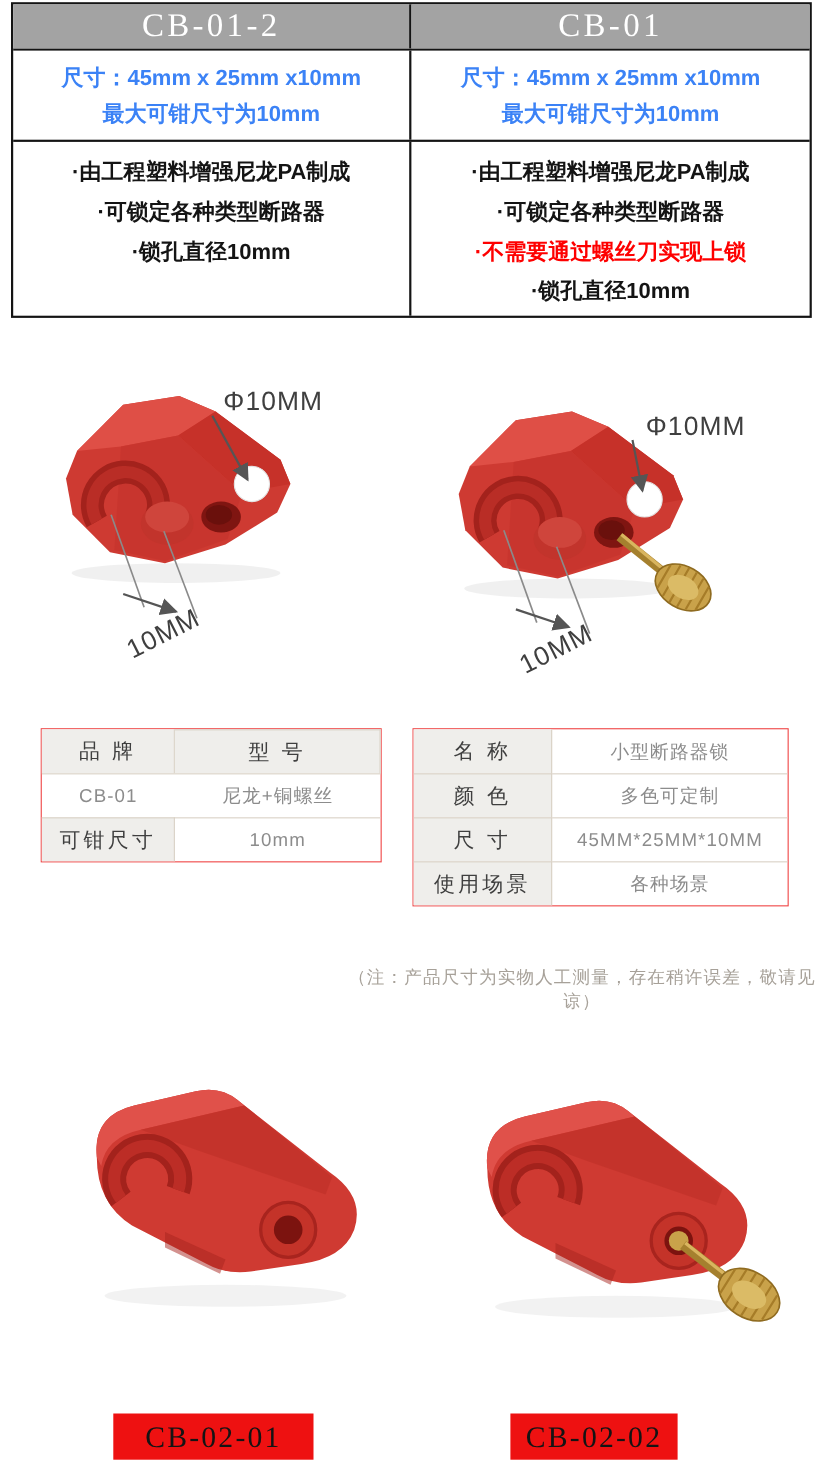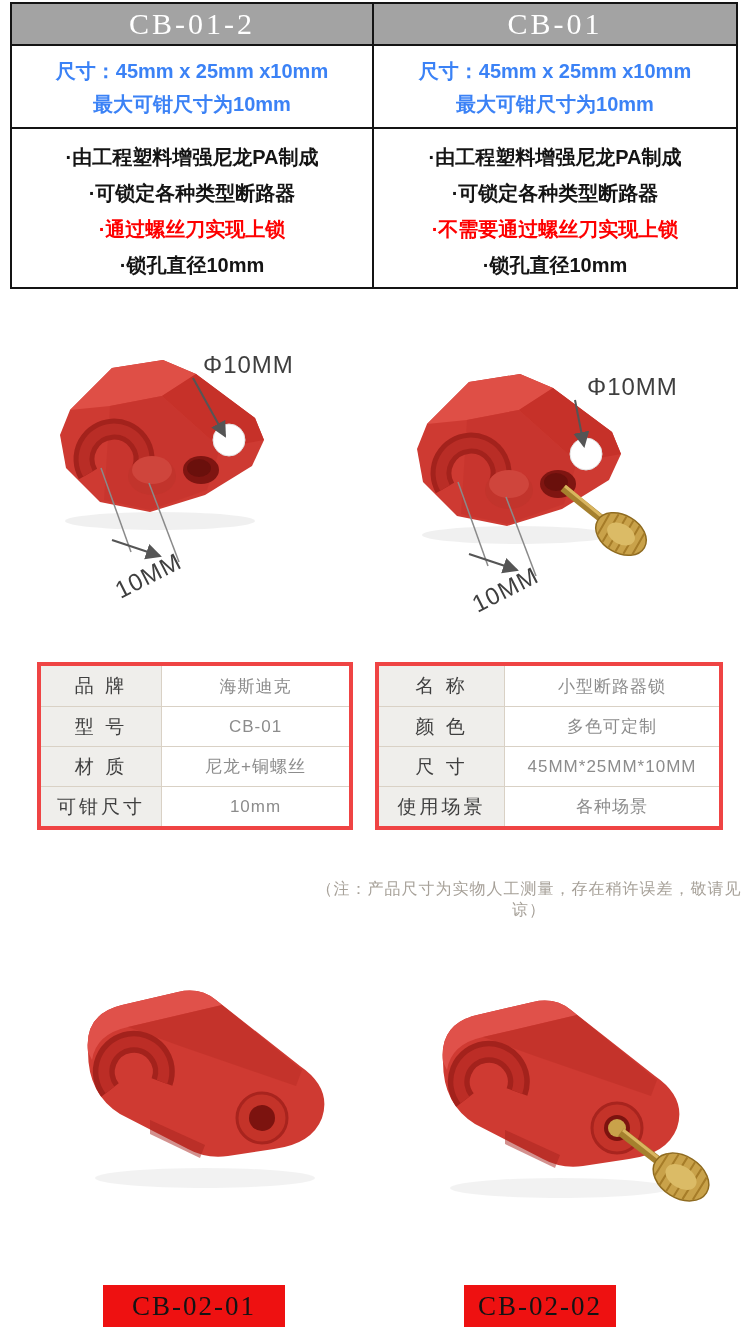--- a/index.html
+++ b/index.html
@@ -18,21 +18,21 @@
   .cmp-feat .cmp-cell{height:158px;padding-top:10px;line-height:36px;font-size:20px;font-weight:600;color:#141414;}
   .feat-line{display:block;}
   .feat-line.hl{color:#fe0000;}
 
   
   .panel{position:absolute;width:375px;}
   .panel svg{display:block;}
   .anno-text{fill:#3f3f3f;font-size:24px;font-family:"Liberation Sans",sans-serif;letter-spacing:1px;}
 
   
-  .spec{position:absolute;top:662px;display:grid;border:4px solid #ef4444;background:#fff;}
+  .spec{position:absolute;top:662px;display:grid;border:1px solid #ef4444;background:#fff;}
   .spec .cell{height:40px;box-sizing:border-box;border-top:1px solid #d9d1c5;display:flex;align-items:center;justify-content:center;}
   .spec .cell.r1{border-top:none;}
   .spec .lbl{background:#efeeeb;border-right:1px solid #d9d1c5;color:#3f3f3f;letter-spacing:3px;font-size:19px;font-weight:500;}
   .spec .val{color:#8c8c8c;font-size:17px;letter-spacing:1px;}
   #spec-left{left:37px;grid-template-columns:121px 187px;}
   #spec-right{left:375px;grid-template-columns:126px 214px;}
 
   
   .note{position:absolute;top:879px;left:309px;width:440px;text-align:center;
         color:#a7a199;font-size:16px;letter-spacing:1px;}
@@ -61,21 +61,20 @@
       </div>
       <div class="cmp-cell">
         <span class="feat-line">尺寸：45mm x 25mm x10mm</span>
         <span class="feat-line">最大可钳尺寸为10mm</span>
       </div>
     </div>
     <div class="cmp-row cmp-feat">
       <div class="cmp-cell cl">
         <span class="feat-line">·由工程塑料增强尼龙PA制成</span>
         <span class="feat-line">·可锁定各种类型断路器</span>
-        <span class="feat-line hl">·通过螺丝刀实现上锁</span>
         <span class="feat-line">·锁孔直径10mm</span>
       </div>
       <div class="cmp-cell">
         <span class="feat-line">·由工程塑料增强尼龙PA制成</span>
         <span class="feat-line">·可锁定各种类型断路器</span>
         <span class="feat-line hl">·不需要通过螺丝刀实现上锁</span>
         <span class="feat-line">·锁孔直径10mm</span>
       </div>
     </div>
   </div>
@@ -139,24 +138,22 @@
         <line x1="83" y1="192" x2="113" y2="276" stroke="#8a8a8a" stroke-width="1.5"></line>
         <line x1="131" y1="207" x2="161" y2="286" stroke="#8a8a8a" stroke-width="1.5"></line>
         <line x1="94" y1="264" x2="142" y2="280" stroke="#555" stroke-width="2" marker-end="url(#ah-b)"></line>
         <text class="anno-text" text-anchor="middle" transform="translate(134,307) rotate(-27)">10MM</text>
       </g>
     </svg>
   </div>
 
   <div class="spec" id="spec-left">
     <div class="cell lbl r1">品 牌</div>
-    <div class="cell val r1">海斯迪克</div>
     <div class="cell lbl">型 号</div>
     <div class="cell val">CB-01</div>
-    <div class="cell lbl">材 质</div>
     <div class="cell val">尼龙+铜螺丝</div>
     <div class="cell lbl">可钳尺寸</div>
     <div class="cell val">10mm</div>
   </div>
   <div class="spec" id="spec-right">
     <div class="cell lbl r1">名 称</div>
     <div class="cell val r1">小型断路器锁</div>
     <div class="cell lbl">颜 色</div>
     <div class="cell val">多色可定制</div>
     <div class="cell lbl">尺 寸</div>

